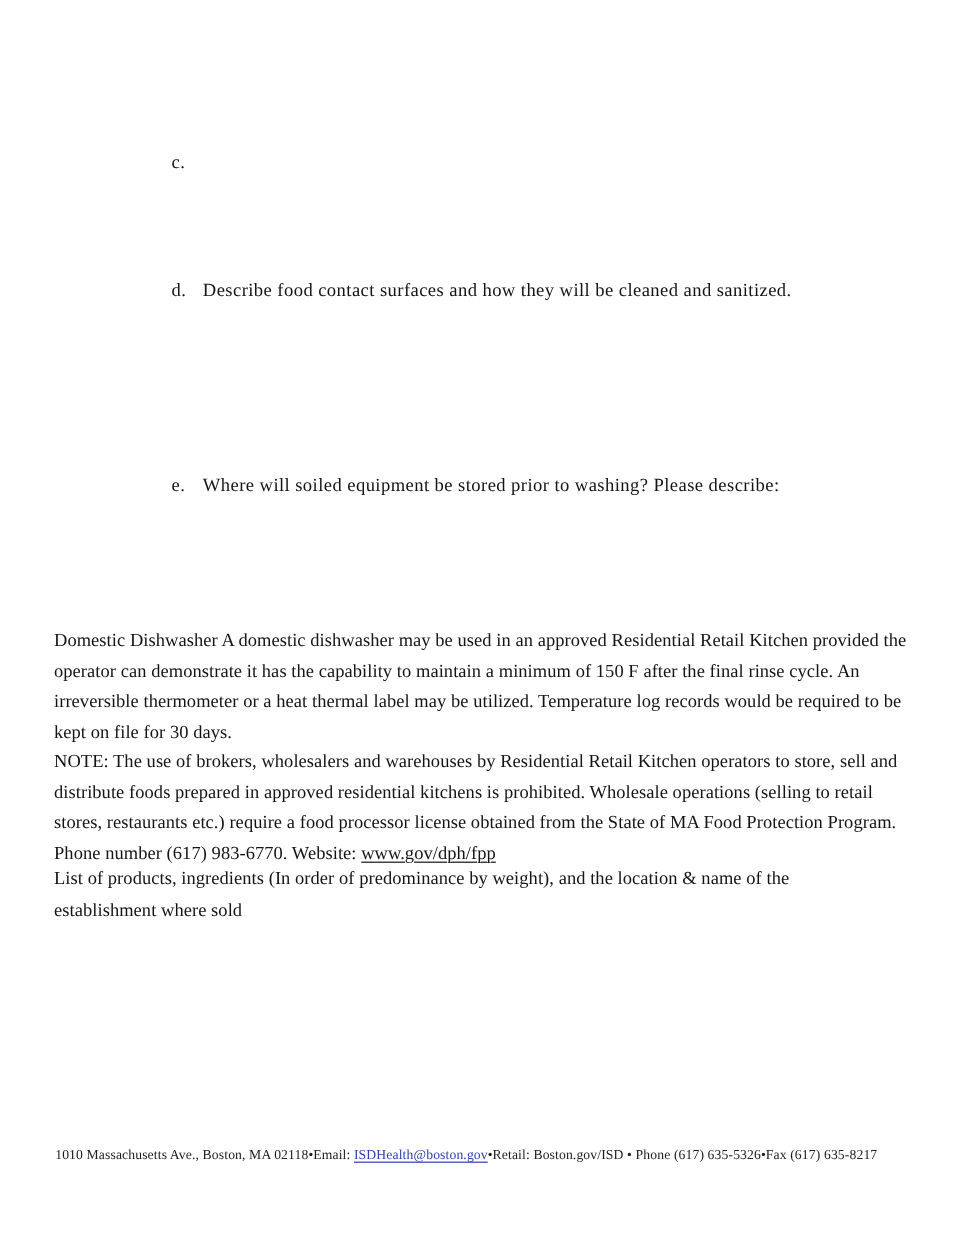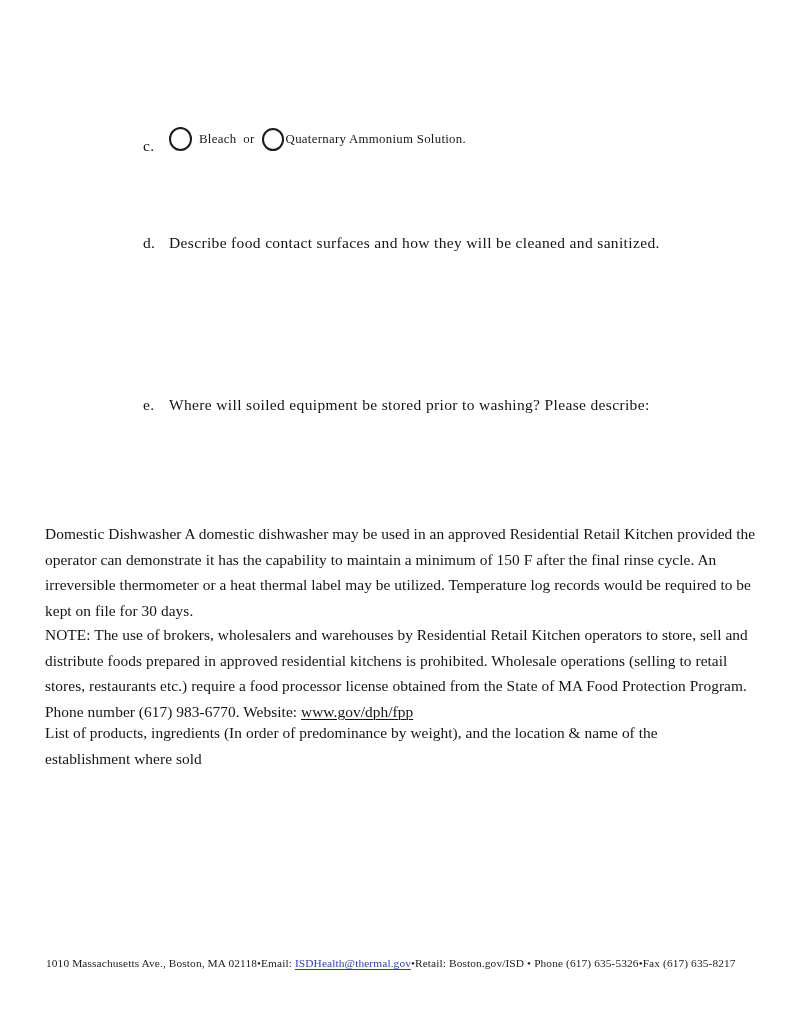--- a/index.html
+++ b/index.html
@@ -123,44 +123,33 @@
   }
   .bullet { letter-spacing: 0; }
 </style>
 </head>
 <body>
 
 <div class="page">
 
   <div class="q-item q-c">
     <span class="q-letter">c.</span>
-    <span class="opt-group">
-      <span class="circle"></span>
-      <span class="sp-sm"></span>
-      <span class="opt-label">Bleach</span>
-      <span class="sp-sm"></span>
-      <span class="opt-label">or</span>
-      <span class="sp-sm"></span>
-      <span class="circle tight"></span>
-      <span class="sp-xs"></span>
-      <span class="opt-label">Quaternary Ammonium Solution.</span>
-    </span>
   </div>
 
   <div class="q-item q-d">
     <span class="q-letter">d.</span>
     <span class="q-text">Describe food contact surfaces and how they will be cleaned and sanitized.</span>
   </div>
 
   <div class="q-item q-e">
     <span class="q-letter">e.</span>
     <span class="q-text">Where will soiled equipment be stored prior to washing? Please describe:</span>
   </div>
 
   <div class="para para-dishwasher"><span class="u-bold-underline">Domestic Dishwasher</span><span> A domestic dishwasher may be used in an approved Residential Retail Kitchen provided the operator can demonstrate it has the capability to maintain a minimum of 150 F after the final rinse cycle. An irreversible thermometer or a heat thermal label may be utilized. Temperature log records would be required to be kept on file for 30 days.</span></div>
 
   <div class="para para-note"><span>NOTE: The use of brokers, wholesalers and warehouses by Residential Retail Kitchen operators to store, sell and distribute foods prepared in approved residential kitchens is prohibited. Wholesale operations (selling to retail stores, restaurants etc.) require a food processor license obtained from the State of MA Food Protection Program. Phone number (617) 983-6770. Website: </span><span class="u-link-plain">www.gov/dph/fpp</span></div>
 
   <div class="para para-list">List of products, ingredients (In order of predominance by weight), and the location &amp; name of the establishment where sold</div>
 
-  <div class="footer"><span>1010 Massachusetts Ave., Boston, MA 02118</span><span class="bullet">•</span><span>Email: </span><span class="mail-link">ISDHealth@thermal.gov</span><span class="bullet">•</span><span>Retail: </span><span>Boston.gov/ISD</span><span> • </span><span>Phone </span><span>(617) 635-5326</span><span class="bullet">•</span><span>Fax </span><span>(617) 635-8217</span></div>
+  <div class="footer"><span>1010 Massachusetts Ave., Boston, MA 02118</span><span class="bullet">•</span><span>Email: </span><span class="mail-link">ISDHealth@boston.gov</span><span class="bullet">•</span><span>Retail: </span><span>Boston.gov/ISD</span><span> • </span><span>Phone </span><span>(617) 635-5326</span><span class="bullet">•</span><span>Fax </span><span>(617) 635-8217</span></div>
 
 </div>
 
 </body></html>

